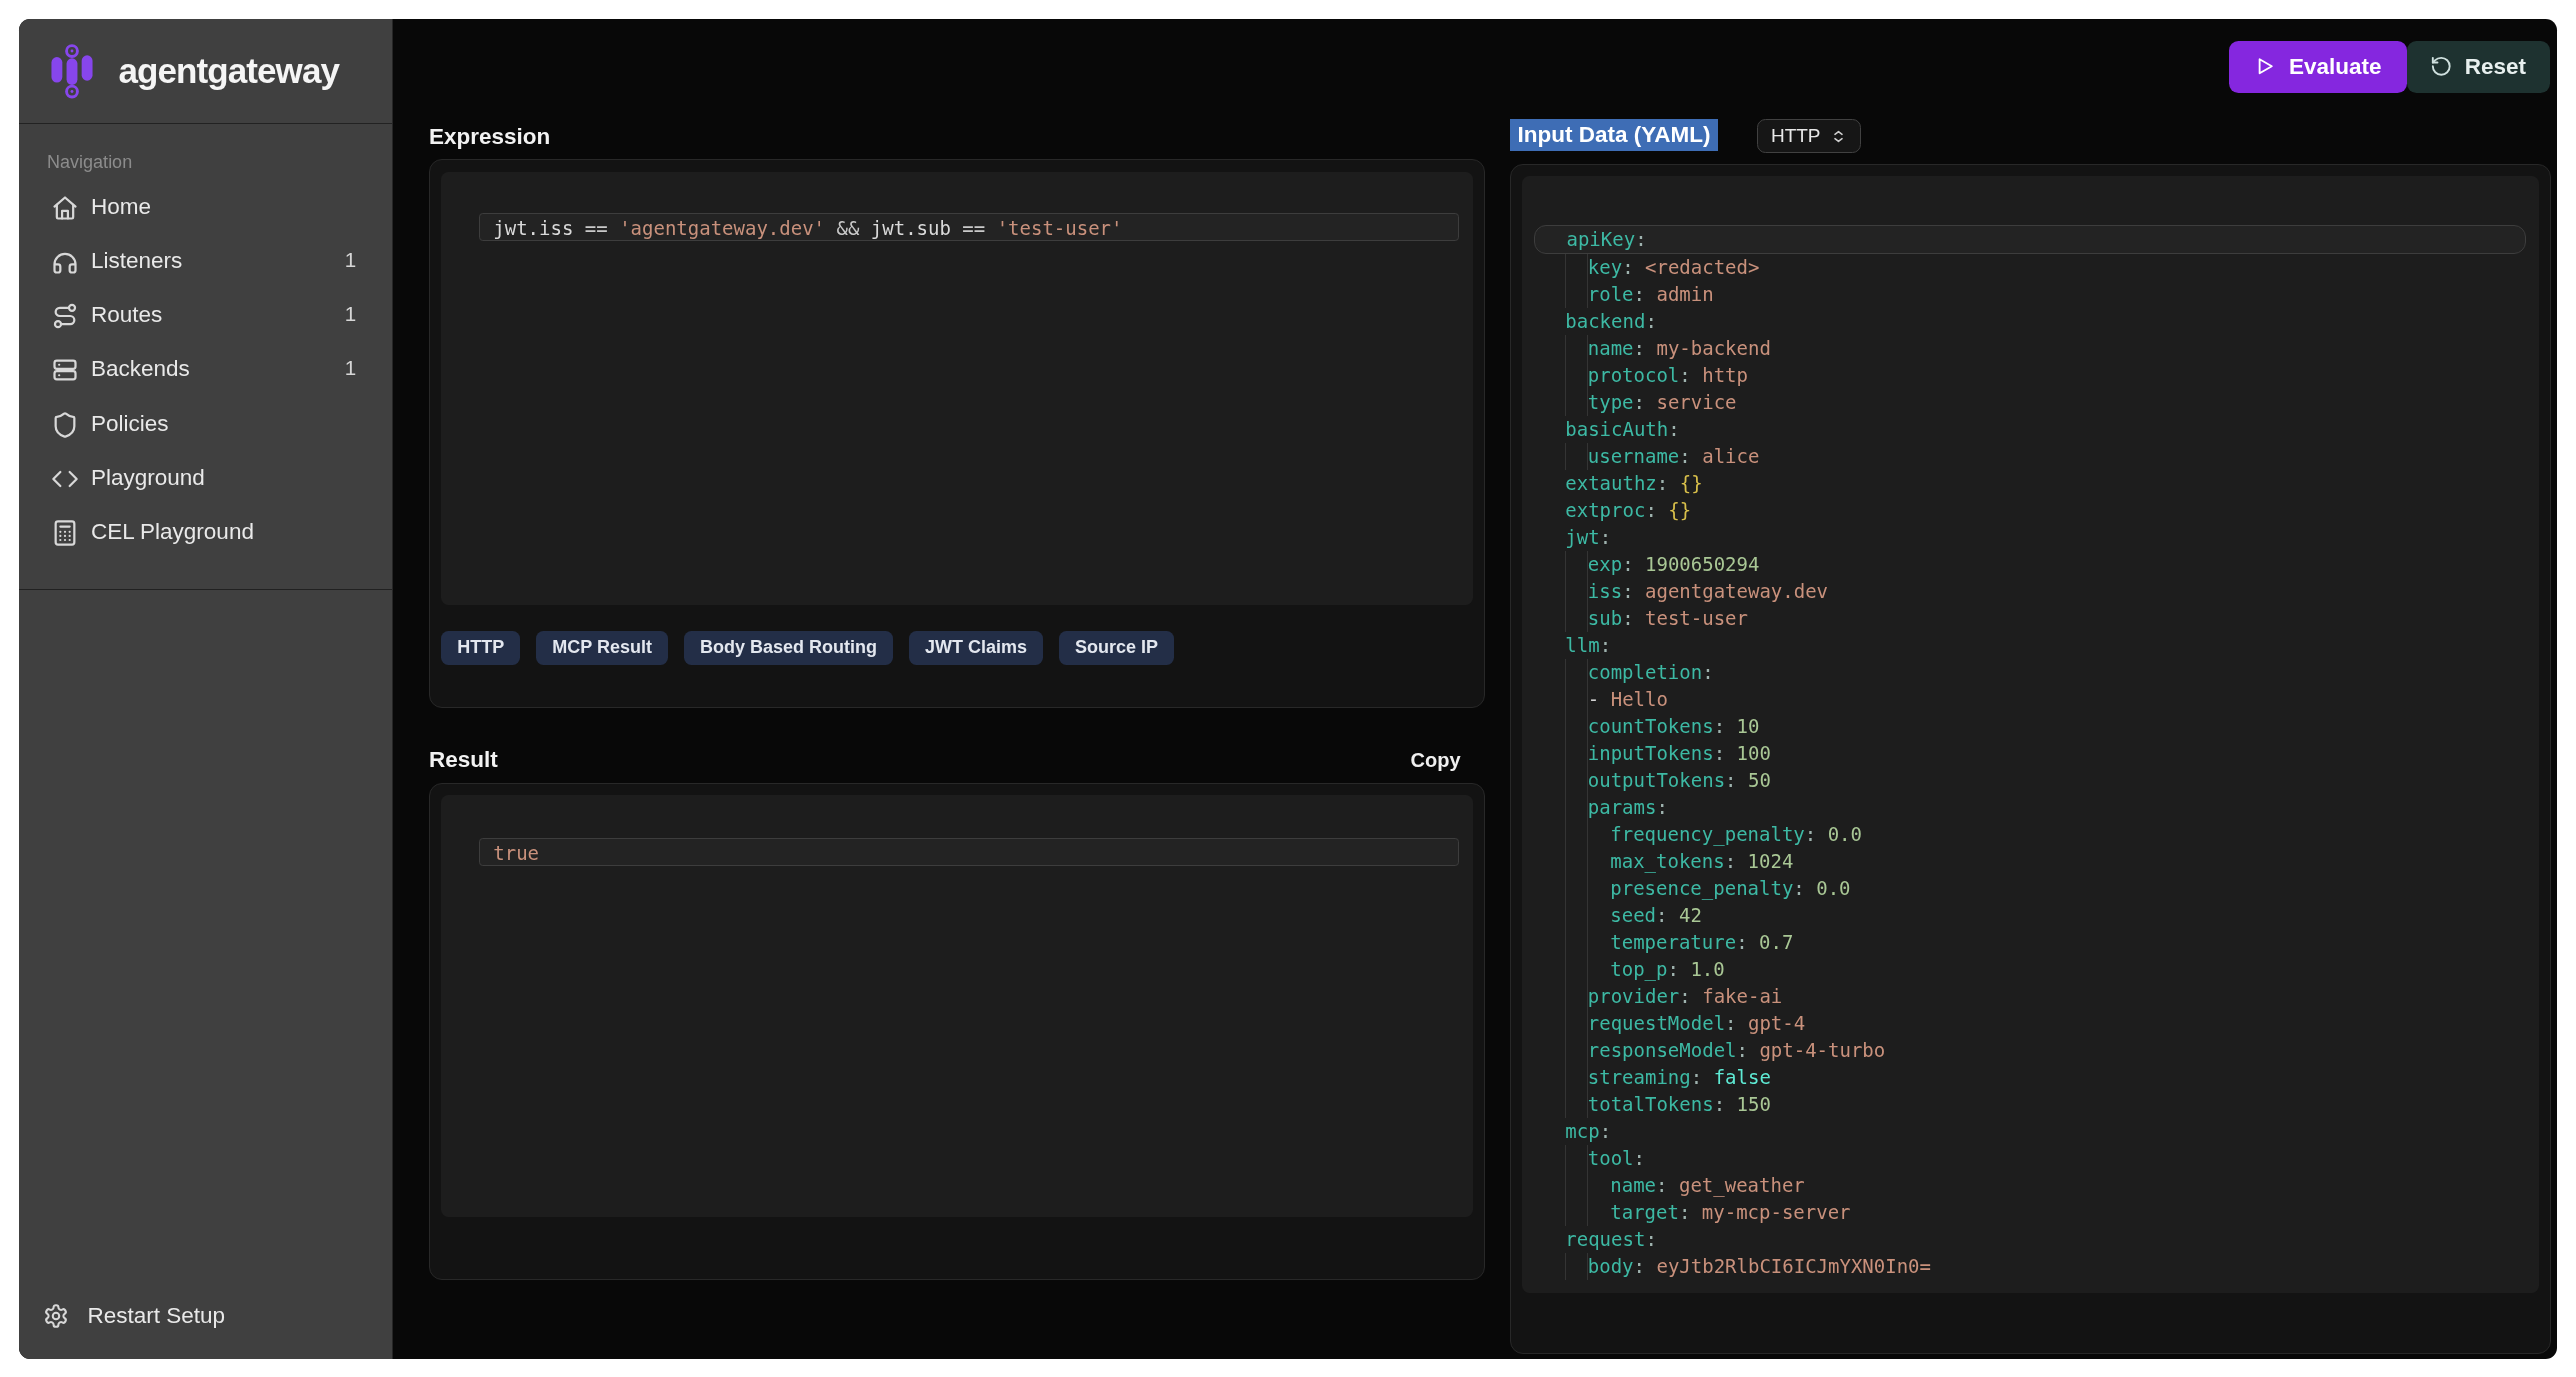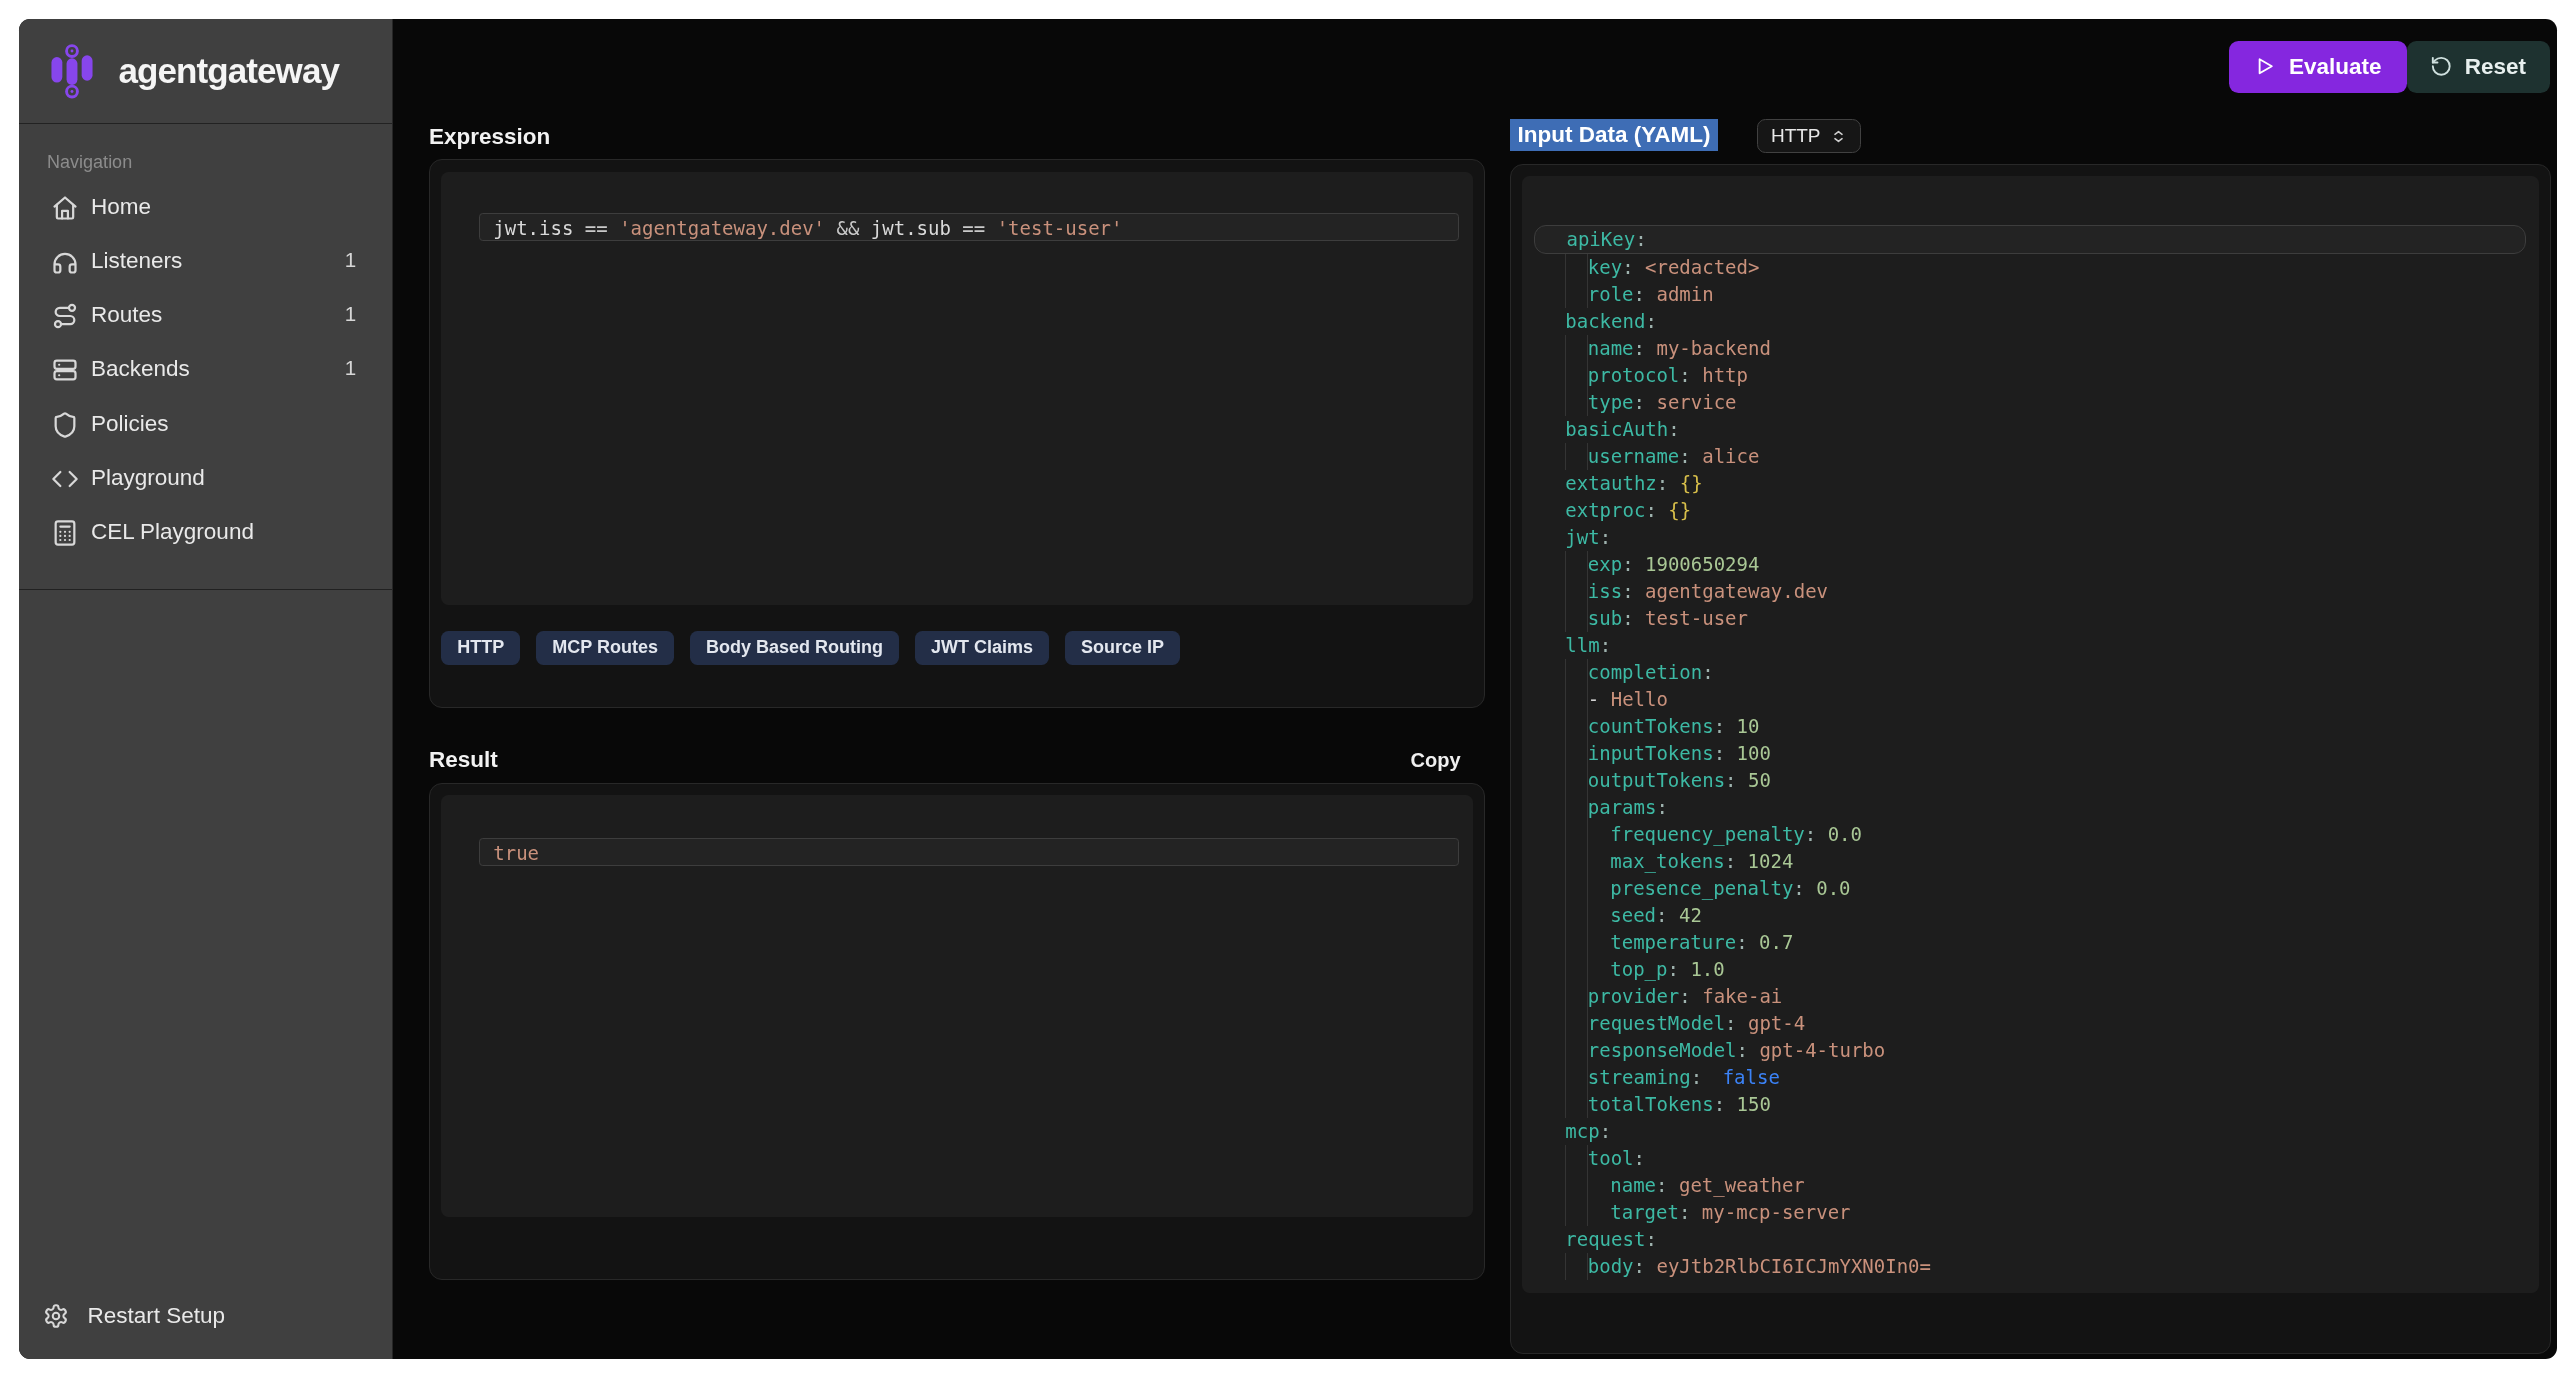--- a/index.html
+++ b/index.html
@@ -56,21 +56,21 @@
   .ind { display:inline-block; height:27px; vertical-align:top;
          background-image:repeating-linear-gradient(90deg,#343434 0,#343434 0.9px,transparent 0.9px,transparent 22.5px); }
   .ind[data-ind="0"] { width:0; background:none; }
   .ind[data-ind="1"] { width:22.5px; }
   .ind[data-ind="2"] { width:45px; }
 
   .tok-k { color:#3db9a4; }
   .tok-p { color:#9fb3af; }
   .tok-s { color:#c9917c; }
   .tok-n { color:#a9c795; }
-  .tok-b { color:#3b82f6;margin-left:9px; }
+  .tok-b { color:#5eead4; }
   .tok-y { color:#d9c04b; }
   .tok-i { color:#dadada; }
   .tok-o { color:#c9c9c9; }
   .tok-d { color:#d4d4d4; }
 
   .presets { display:flex; gap:16px; padding:15px 11.3px 0 11.3px; }
   .preset-chip { background:#232e47; color:#e3e7ef; border:none; border-radius:7.5px; height:34px; padding:0 16px; font-family:"Liberation Sans", sans-serif; font-size:18px; font-weight:600; cursor:pointer; }
 
   .right-header { display:flex; align-items:flex-start; gap:39px; height:36px; margin-top:-4.7px; }
   .input-title { background:#3e6db5; color:#ffffff; font-size:22.5px; font-weight:600; padding:2.8px 7.5px; }
@@ -223,21 +223,21 @@
         </div>
 
         <div class="card expr-card">
           <div class="editor expr-editor">
             <div class="cl boxed"><span><span class="tok-i">jwt.iss</span><span class="tok-o"> == </span><span class="tok-s">'agentgateway.dev'</span><span class="tok-o"> &amp;&amp; </span><span class="tok-i">jwt.sub</span><span class="tok-o"> == </span><span class="tok-s">'test-user'</span></span></div>
           </div>
           <div class="presets">
 
               <button class="preset-chip">HTTP</button>
 
-              <button class="preset-chip">MCP Routes</button>
+              <button class="preset-chip">MCP Result</button>
 
               <button class="preset-chip">Body Based Routing</button>
 
               <button class="preset-chip">JWT Claims</button>
 
               <button class="preset-chip">Source IP</button>
             </div>
         </div>
 
         <div class="label-row result-row">

